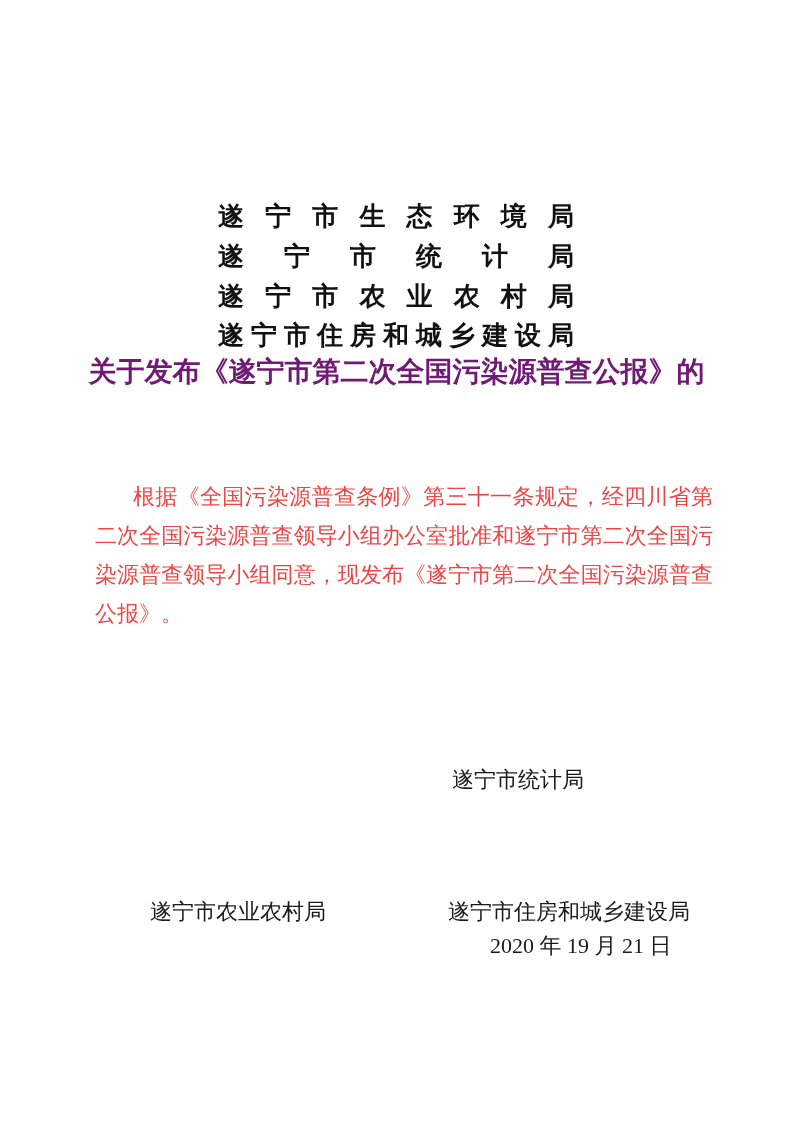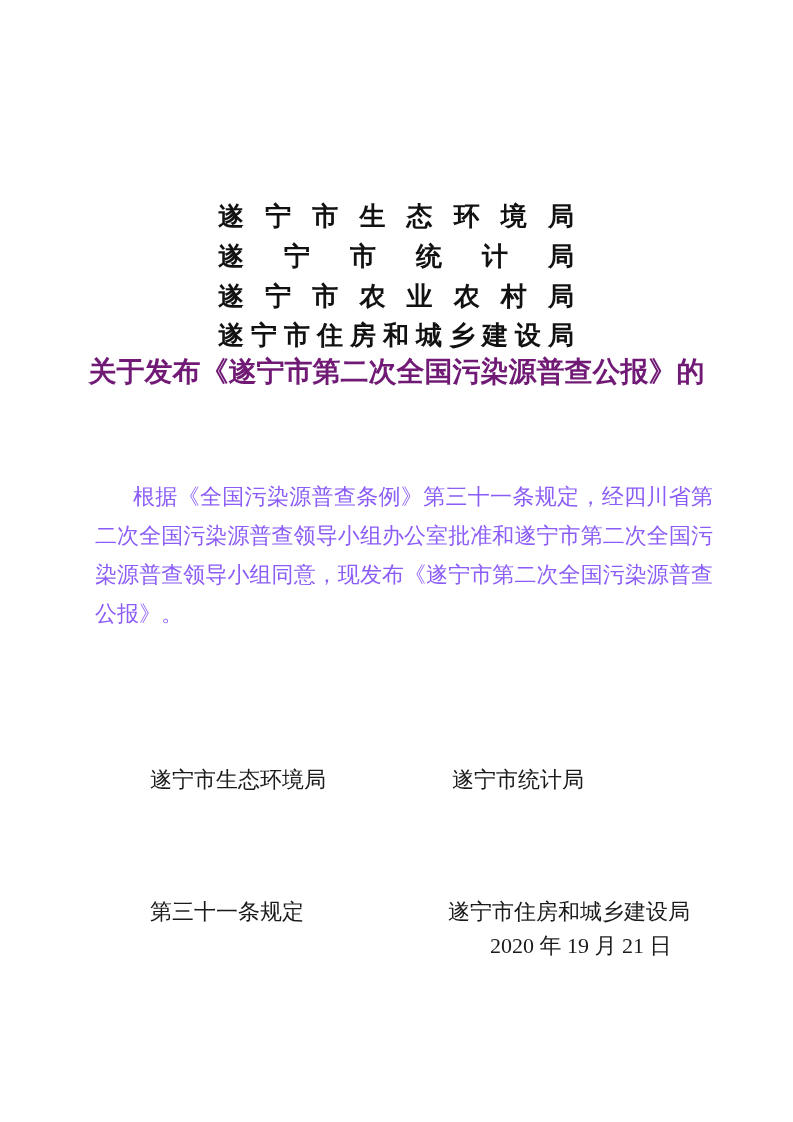--- a/index.html
+++ b/index.html
@@ -50,21 +50,21 @@
   .body-text {
     position: absolute;
     left: 95px;
     top: 477px;
     width: 618px;
     font-family: "Liberation Serif", serif;
     font-size: 22px;
     line-height: 39px;
     text-align: justify;
     text-justify: inter-character;
-    color: #8b5cf6;
+    color: #ef4444;
   }
   .body-text p {
     margin: 0;
     text-indent: 38px;
   }
   
   .sig {
     position: absolute;
     font-family: "Liberation Serif", serif;
     font-size: 22px;
@@ -128,23 +128,22 @@
       <span>局</span>
     </div>
 
   <div class="title-main title-line1">关于发布《遂宁市第二次全国污染源普查公报》的</div>
 
 
   <div class="body-text">
     <p>根据《全国污染源普查条例》第三十一条规定，经四川省第二次全国污染源普查领导小组办公室批准和遂宁市第二次全国污染源普查领导小组同意，现发布《遂宁市第二次全国污染源普查公报》。</p>
   </div>
 
-  <div class="sig sig-r1-left">遂宁市生态环境局</div>
 
   <div class="sig sig-r1-right">遂宁市统计局</div>
 
-  <div class="sig sig-r2-left">第三十一条规定</div>
+  <div class="sig sig-r2-left">遂宁市农业农村局</div>
 
   <div class="sig sig-r2-right">遂宁市住房和城乡建设局</div>
 
   <div class="sig date-line">2020 年 19 月 21 日</div>
 
 </div>
 
 </body></html>

